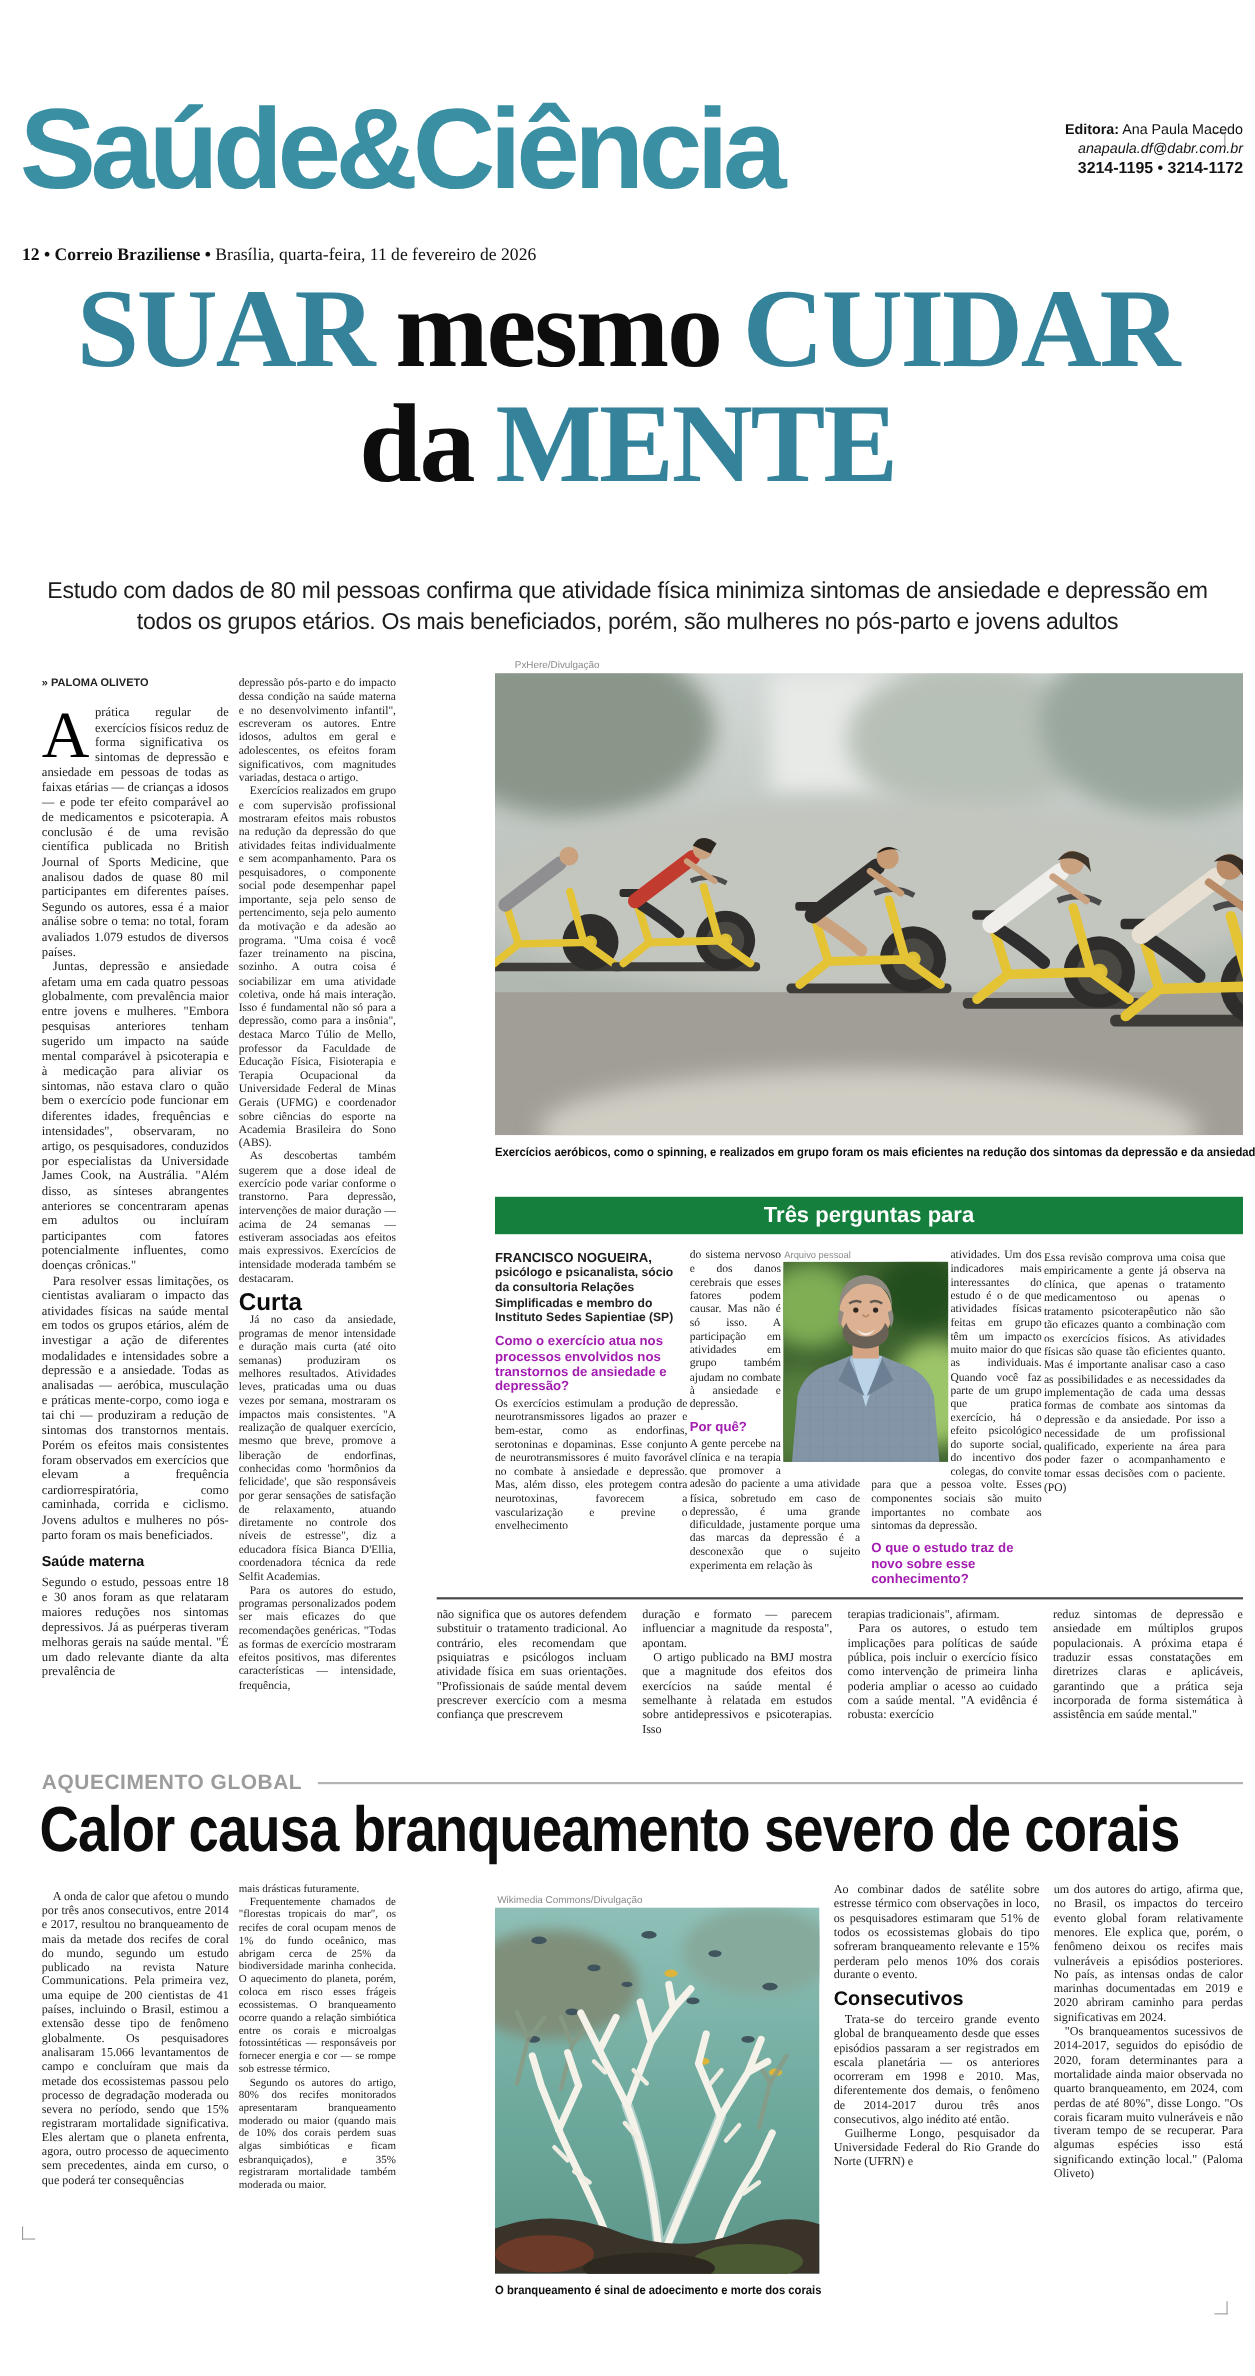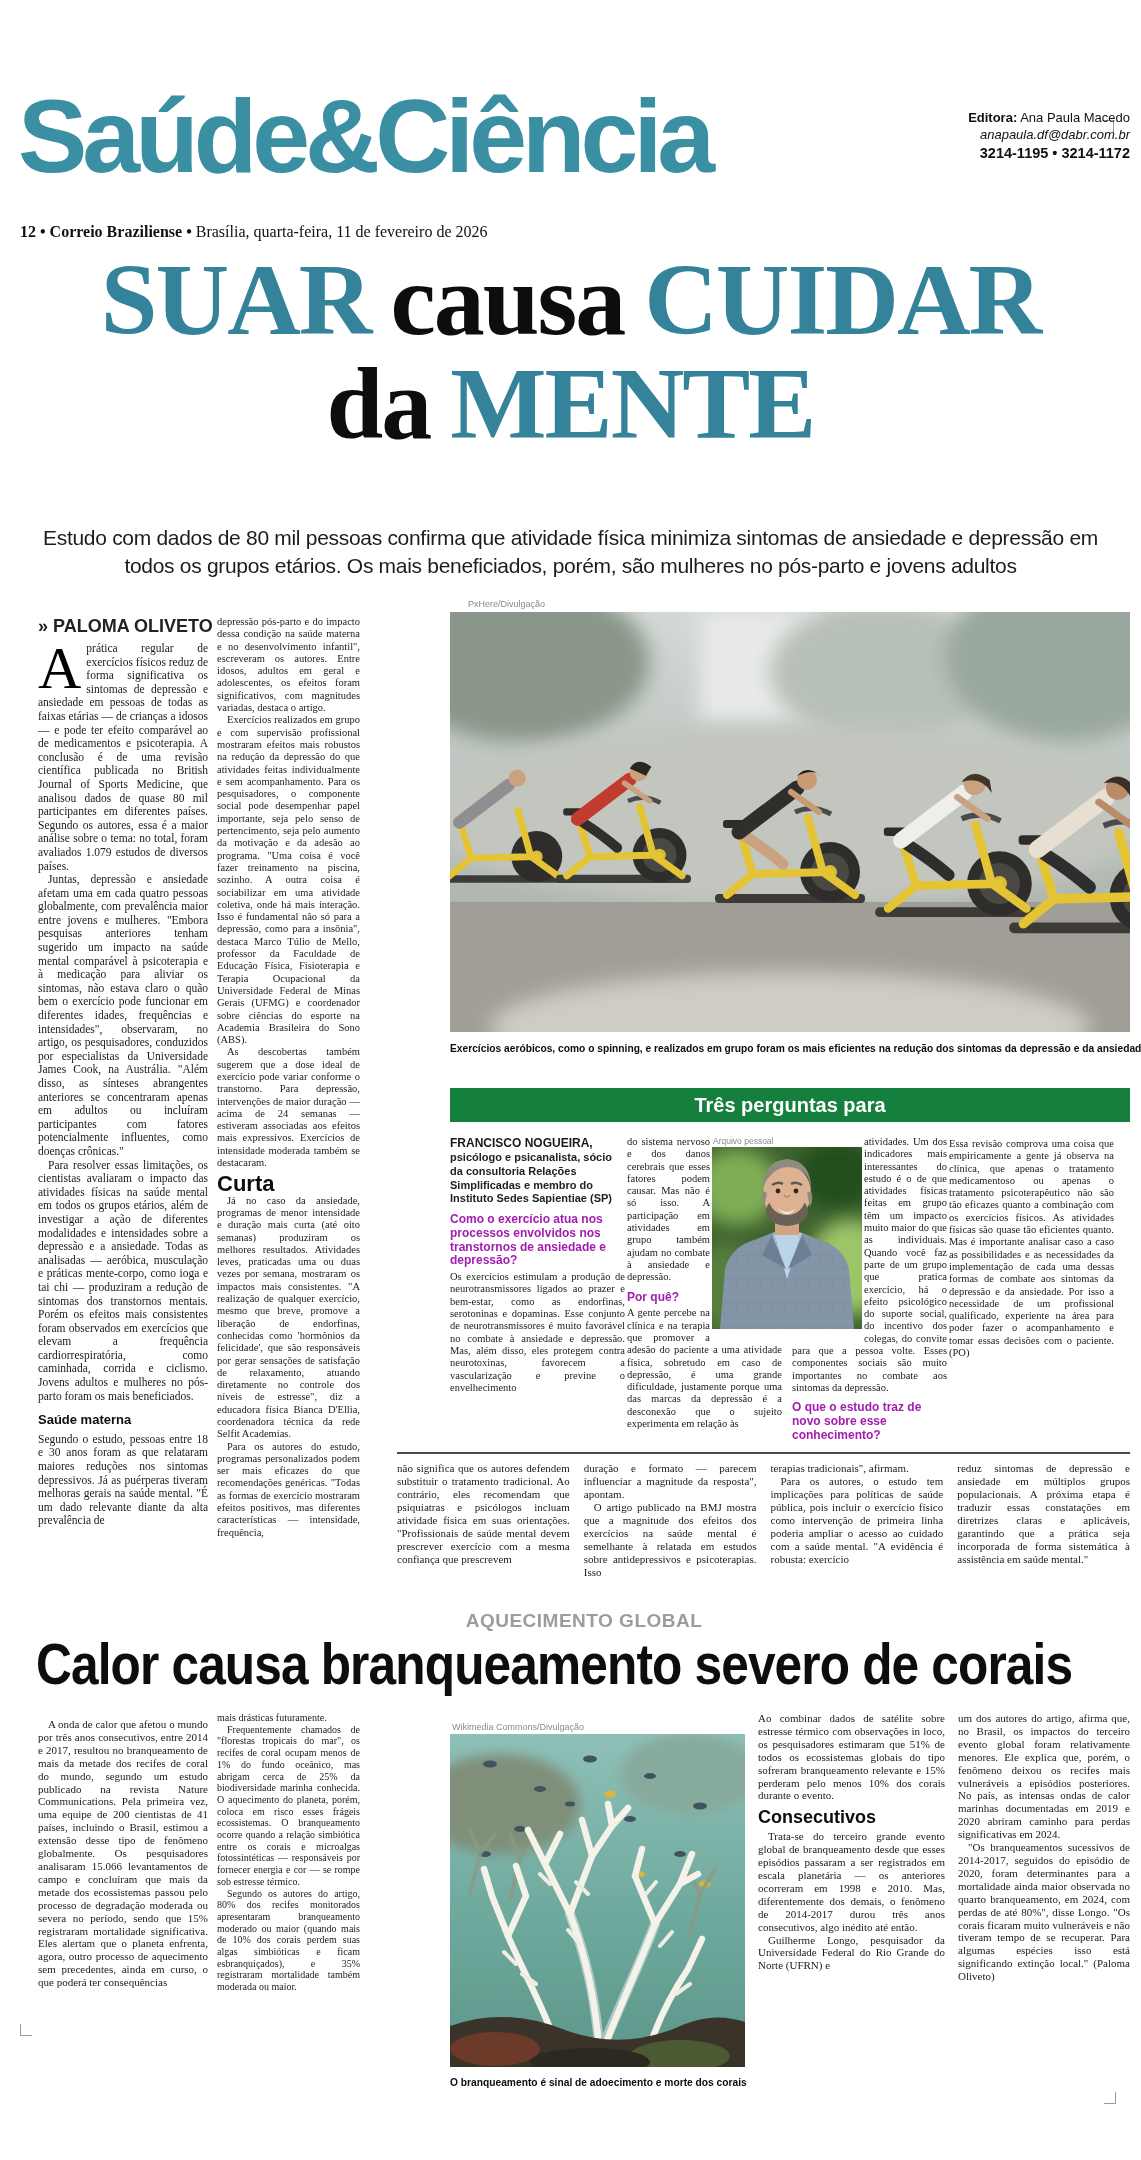--- a/index.html
+++ b/index.html
@@ -30,21 +30,21 @@
   .dateline .b{font-weight:bold;}
 
   
   .big-hl{left:0;top:248px;width:1141px;text-align:center;font-weight:bold;font-size:102px;line-height:104px;letter-spacing:-2px;}
   .big-hl .t{color:#35839b;}
   .big-hl .k{color:#0d0d0d;}
   .big-hl span{margin:0 10px;}
   .subhead{left:30px;top:524px;width:1081px;text-align:center;font-size:21px;line-height:1.32;color:#1c1c1c;letter-spacing:-0.3px;}
 
   
-  .byline{left:38px;top:616px;font-weight:bold;font-size:18px;color:#222;}
+  .byline{left:38px;top:616px;font-weight:bold;font-size:10px;color:#222;}
   .mcol1{left:38px;top:642px;width:170px;height:952px;font-size:11.5px;line-height:13.6px;}
   .mcol1 h3{font-size:13px;margin:10px 0 6px 0;}
   .mcol2{left:217px;top:616px;width:143px;height:978px;font-size:10.5px;line-height:12.3px;}
   .mcol2 h3{font-size:22px;margin:9px 0 4px 0;}
   .dropcap{float:left;font-size:60px;line-height:48px;padding:2px 5px 0 0;font-weight:normal;color:#000;}
 
   .photo{left:450px;top:612px;width:680px;height:420px;}
   .credit{font-family:"Liberation Sans","DejaVu Sans",sans-serif;font-size:9px;color:#8a8a8a;}
   .credit-main{left:452px;top:599px;padding-left:16px;}
   .caption{font-family:"Liberation Sans","DejaVu Sans",sans-serif;font-weight:bold;font-size:11px;color:#0d0d0d;
@@ -68,21 +68,21 @@
   .sp-l{float:left;width:72px;height:198px;}
   .credit-port{position:absolute;left:86px;top:0;font-size:8.5px;}
   .portrait{position:absolute;left:85px;top:11px;width:150px;height:182px;}
   .iv-col4{width:165px;overflow:hidden;padding-top:2px;}
 
   .strip-rule{left:397px;top:1452px;width:733px;height:2px;background:#4a4a4a;}
   .strip{left:397px;top:1462px;width:733px;height:132px;display:flex;gap:14px;font-size:11px;line-height:13px;}
   .strip .sc{flex:1;overflow:hidden;}
 
   
-  .kicker-row{left:38px;top:1610px;width:1092px;display:flex;align-items:center;flex-direction:column;}
+  .kicker-row{left:38px;top:1610px;width:1092px;display:flex;align-items:center;}
   .kicker{font-family:"Liberation Sans","DejaVu Sans",sans-serif;font-weight:bold;font-size:19px;
           letter-spacing:0.5px;color:#9c9c9c;}
   .kicker-rule{flex:1;height:2px;background:#b3b3b3;margin-left:14px;}
   .coral-hl{left:36px;top:1634px;width:1280px;font-family:"Liberation Sans","DejaVu Sans",sans-serif;
             font-weight:bold;font-size:58px;line-height:1.05;color:#0d0d0d;letter-spacing:-1px;
             transform:scaleX(0.855);transform-origin:left;white-space:nowrap;}
   .ccol1{left:38px;top:1718px;width:170px;height:340px;font-size:11px;line-height:12.9px;}
   .ccol2{left:217px;top:1712px;width:143px;height:420px;font-size:10px;line-height:11.7px;}
   .credit-coral{left:452px;top:1722px;}
   .coral-photo{left:450px;top:1734px;width:295px;height:333px;}
@@ -105,21 +105,21 @@
   <div class="abs editor-box sans">
     <div><span class="lbl">Editora:</span><span> Ana Paula Macedo</span></div>
     <div class="em">anapaula.df@dabr.com.br</div>
     <div class="ph">3214-1195 • 3214-1172</div>
   </div>
   <div class="abs dateline">
     <span class="b">12 • Correio Braziliense • </span><span>Brasília, quarta-feira, 11 de fevereiro de 2026</span>
   </div>
 
   <div class="abs big-hl">
-    <div><span class="t">SUAR</span><span class="k">causa</span><span class="t">CUIDAR</span></div>
+    <div><span class="t">SUAR</span><span class="k">mesmo</span><span class="t">CUIDAR</span></div>
     <div><span class="k">da</span><span class="t">MENTE</span></div>
   </div>
   <div class="abs subhead sans">Estudo com dados de 80 mil pessoas confirma que atividade física minimiza sintomas de ansiedade e depressão em todos os grupos etários. Os mais beneficiados, porém, são mulheres no pós-parto e jovens adultos</div>
 
   <div class="abs byline sans">» PALOMA OLIVETO</div>
 
   <div class="abs col mcol1">
     <p class="lead"><span class="dropcap">A</span><span>prática regular de exercícios físicos reduz de forma significativa os sintomas de depressão e ansiedade em pessoas de todas as faixas etárias — de crianças a idosos — e pode ter efeito comparável ao de medicamentos e psicoterapia. A conclusão é de uma revisão científica publicada no British Journal of Sports Medicine, que analisou dados de quase 80 mil participantes em diferentes países. Segundo os autores, essa é a maior análise sobre o tema: no total, foram avaliados 1.079 estudos de diversos países.</span></p>
     <p>Juntas, depressão e ansiedade afetam uma em cada quatro pessoas globalmente, com prevalência maior entre jovens e mulheres. "Embora pesquisas anteriores tenham sugerido um impacto na saúde mental comparável à psicoterapia e à medicação para aliviar os sintomas, não estava claro o quão bem o exercício pode funcionar em diferentes idades, frequências e intensidades", observaram, no artigo, os pesquisadores, conduzidos por especialistas da Universidade James Cook, na Austrália. "Além disso, as sínteses abrangentes anteriores se concentraram apenas em adultos ou incluíram participantes com fatores potencialmente influentes, como doenças crônicas."</p>
     <p>Para resolver essas limitações, os cientistas avaliaram o impacto das atividades físicas na saúde mental em todos os grupos etários, além de investigar a ação de diferentes modalidades e intensidades sobre a depressão e a ansiedade. Todas as analisadas — aeróbica, musculação e práticas mente-corpo, como ioga e tai chi — produziram a redução de sintomas dos transtornos mentais. Porém os efeitos mais consistentes foram observados em exercícios que elevam a frequência cardiorrespiratória, como caminhada, corrida e ciclismo. Jovens adultos e mulheres no pós-parto foram os mais beneficiados.</p>

